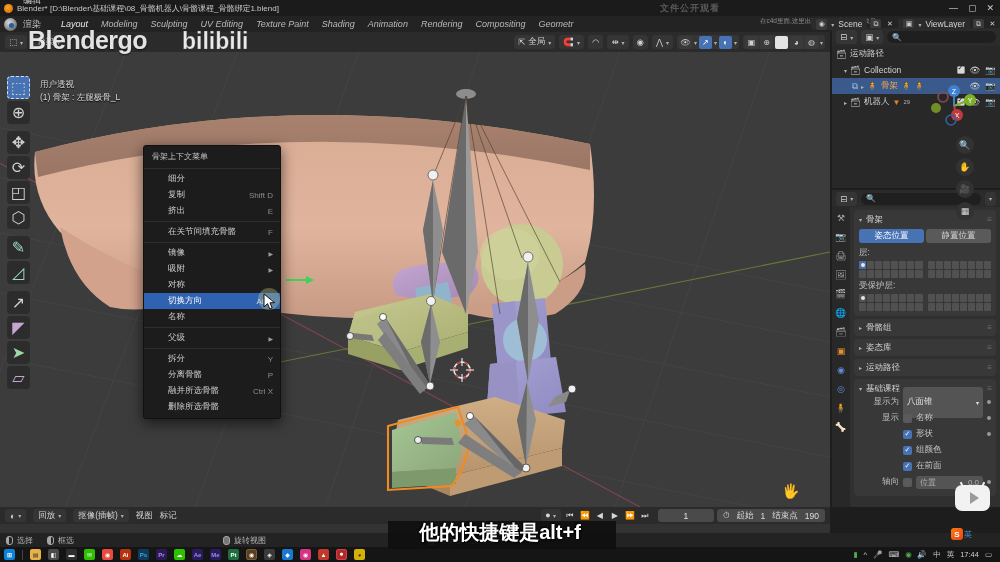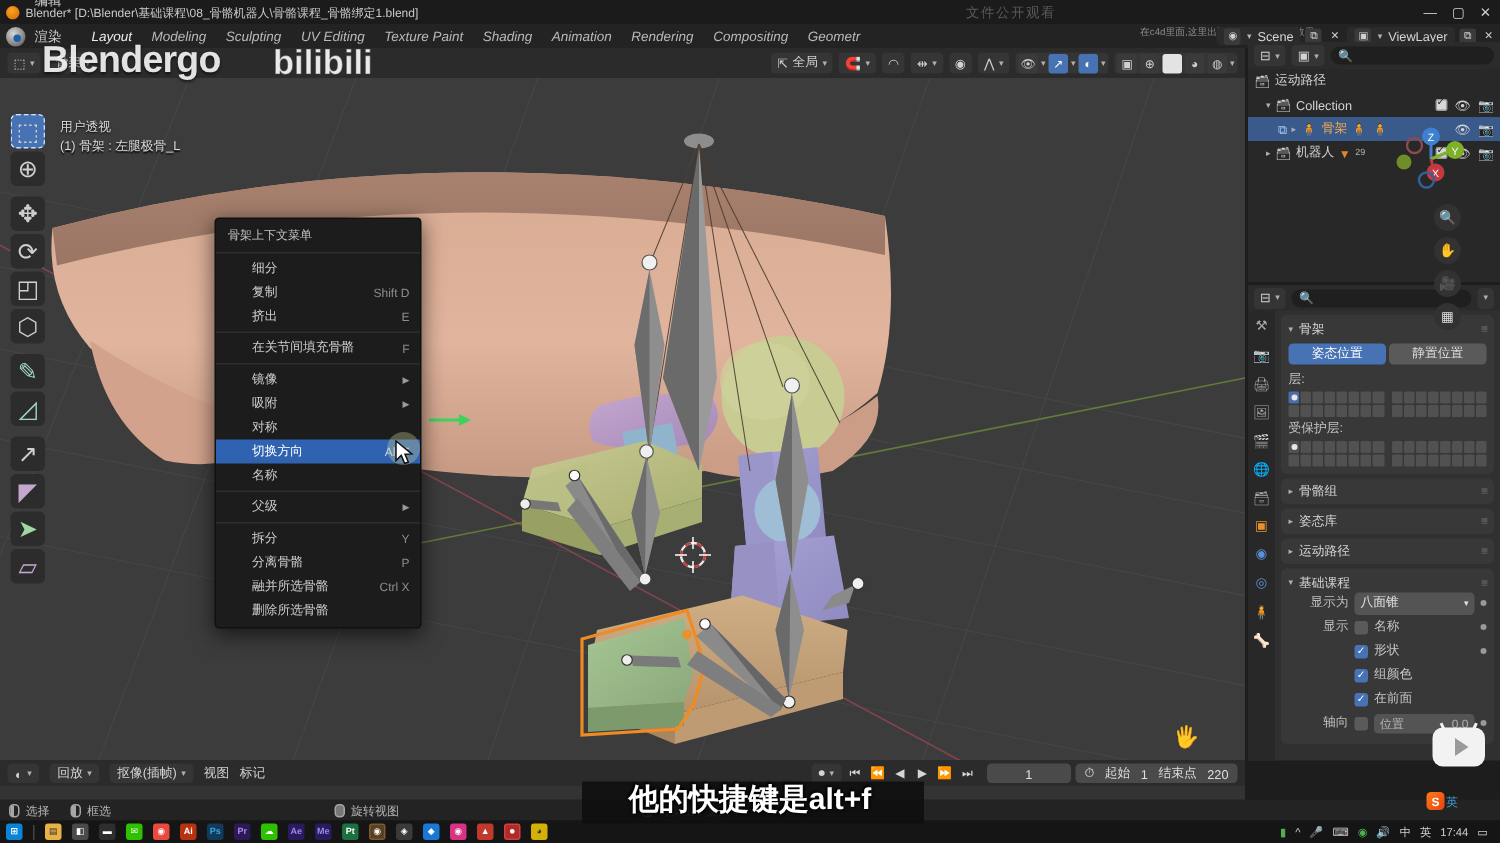--- a/index.html
+++ b/index.html
@@ -8,22 +8,22 @@
     background:#1d1d1d; color:#d8d8d8; }
   .app { position:relative; width:1000px; height:562px; }
 
   
   .titlebar { height:16px; background:#1b1b1b; display:flex; align-items:center;
      padding:0 4px; font-size:8px; color:#c9c9c9; position:relative; }
   .tb-logo { width:9px; height:9px; border-radius:50%;
      background:radial-gradient(circle at 40% 35%, #f5a623 0%, #e87d0d 60%, #b35c00 100%);
      margin-right:4px; flex:0 0 auto; }
   .tb-title { white-space:nowrap; overflow:hidden; }
-  .tb-wm { position:absolute; left:644px; top:2px; font-size:9px; color:#6d6d6d;
-     font-weight:normal; letter-spacing:1px; opacity:.75; }
+  .tb-wm { position:absolute; left:660px; top:2px; font-size:9px; color:#6d6d6d;
+     font-weight:bold; letter-spacing:1px; opacity:.75; }
   .tb-btns { position:absolute; right:2px; top:0; display:flex; gap:10px;
      font-size:9px; color:#cfcfcf; height:16px; align-items:center; padding-right:4px;}
   .tb-btns span { cursor:default; }
 
   
   .topbar { height:16px; background:#232323; display:flex; align-items:center;
     padding:0 4px; font-size:9px; position:relative; }
   .bl-icon { width:13px; height:13px; border-radius:50%;
     background:radial-gradient(circle at 38% 34%,#d8d8d8 0%,#9a9a9a 45%,#4a4a4a 100%);
     position:relative; margin-right:6px; flex:0 0 auto;}
@@ -150,21 +150,21 @@
   .layergrid { display:flex; gap:5px; }
   .lgcol { display:grid; grid-template-columns:repeat(8,1fr); gap:1px; flex:1;}
   .lgcell { height:8px; background:#515151; border-radius:1px; }
   .dot { width:4px;height:4px;border-radius:50%;background:#e6e6e6;
      position:absolute; left:2px; top:2px;}
   .lgcell.first { position:relative; background:#4a6ea8; }
   .lgcell.firstb { position:relative; }
   .row { display:flex; align-items:center; gap:4px; font-size:8.5px; height:14px;
      color:#c6c6c6; margin-bottom:2px;}
   .rlab { width:40px; text-align:right; color:#bdbdbd;}
-  .dropdown { flex:1; height:15px; background:#545454; border-radius:3px;
+  .dropdown { flex:1; height:31px; background:#545454; border-radius:3px;
      display:flex; align-items:center; padding:0 4px; font-size:8.5px; color:#e2e2e2;}
   .dropdown .chev2 { margin-left:auto; font-size:6px;}
   .anim-dot { width:4px;height:4px;border-radius:50%;background:#999;}
   .ccb { width:9px;height:9px;border-radius:2px;background:#4772b3; color:#fff;
      font-size:7px; display:flex;align-items:center;justify-content:center;}
   .ccb.off { background:#5a5a5a; }
   .field { flex:1; height:13px; background:#545454; border-radius:3px; display:flex;
      align-items:center; padding:0 4px; font-size:8px; color:#b5b5b5; gap:20px;}
   .collapsed { background:#383838; border-radius:4px; margin-bottom:3px; padding:2px 5px;}
 
@@ -896,21 +896,21 @@
         <div class="pbtn">⏩</div>
         <div class="pbtn">⏭</div>
       </div>
       <div class="tl-right">
         <div class="tl-num">1</div>
         <div class="tl-rng">
           <span>⏱</span>
           <span>起始</span>
           <span>1</span>
           <span>结束点</span>
-          <span>220</span>
+          <span>190</span>
         </div>
       </div>
     </div>
     <div class="tl-track"></div>
   </div>
 
   <div class="statusbar">
     <div class="sb-item">
       <span class="mouseico l"></span>
       <span>选择</span>

